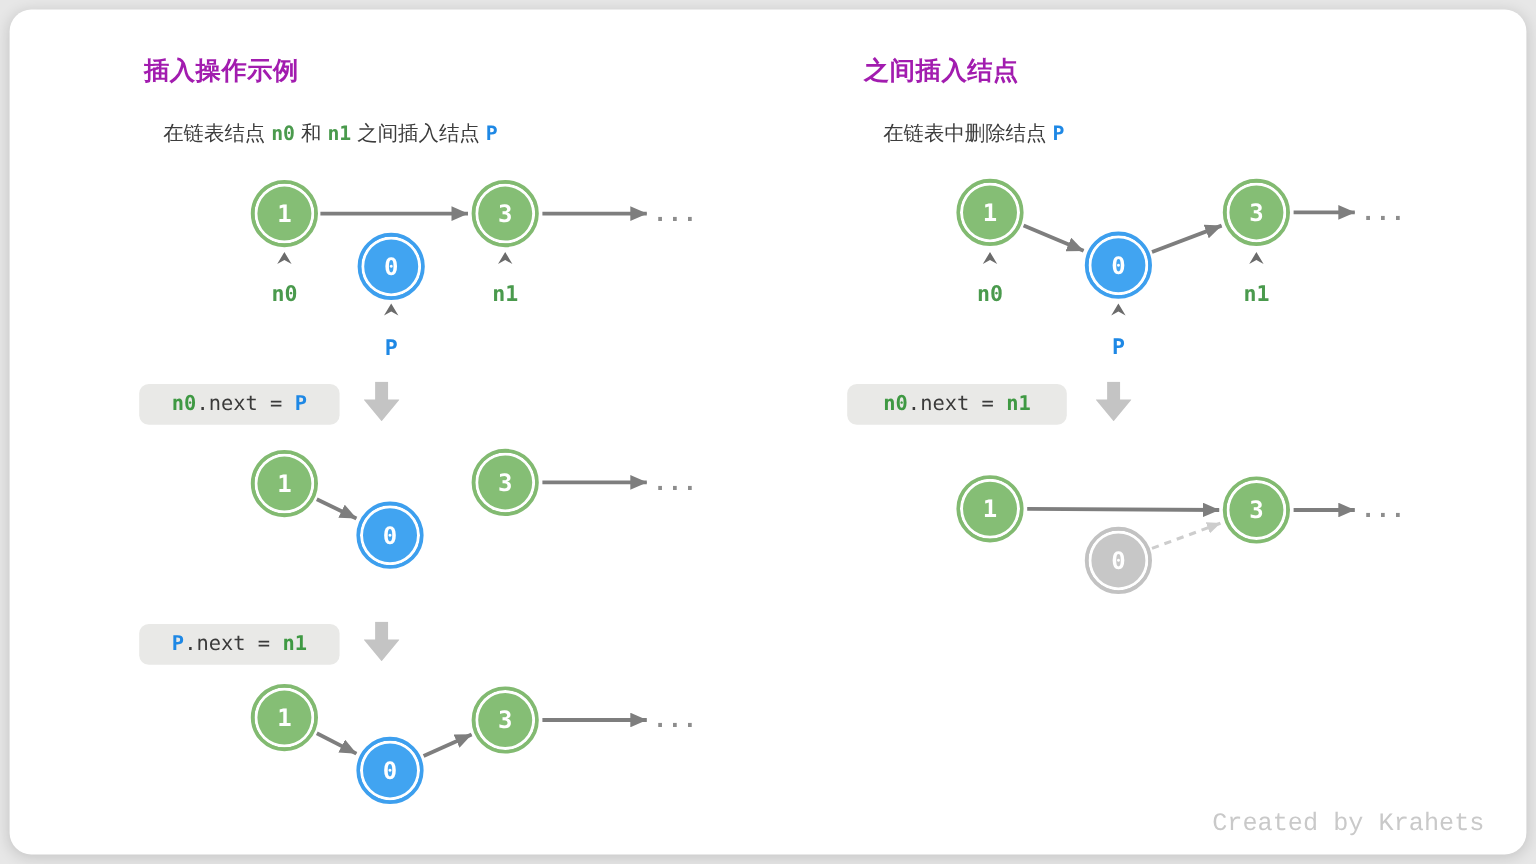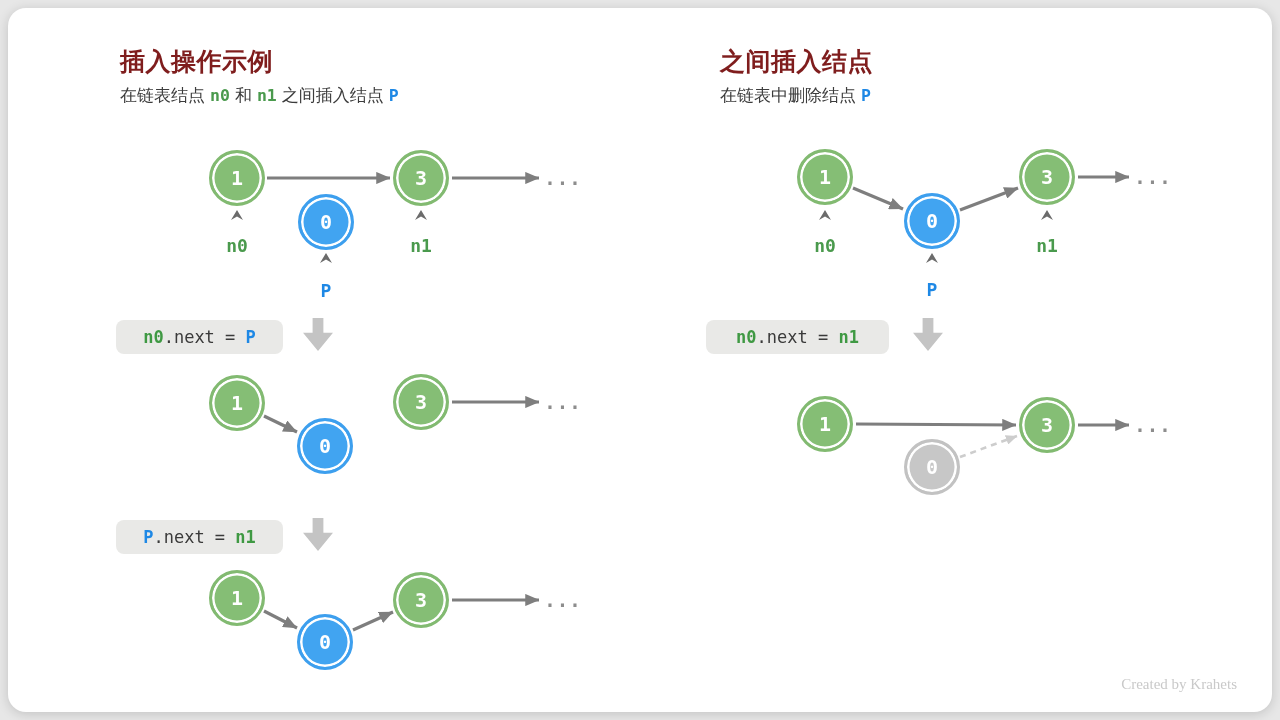--- a/index.html
+++ b/index.html
@@ -7,25 +7,25 @@
     width:1280px; height:720px; position:relative; overflow:hidden;
     background:#e7e7e7;
     font-family:"Liberation Sans", sans-serif;
   }
   .card {
     position:absolute; inset:8px; background:#ffffff;
     border-radius:18px; box-shadow:0 2px 12px rgba(0,0,0,.16);
   }
   .abs { position:absolute; }
   .title {
-    position:absolute; margin:0; font-size:25px; font-weight:bold;
-    color:#7f1d1d; letter-spacing:.5px;
+    position:absolute; margin:0; font-size:21px; font-weight:bold;
+    color:#a21caf; letter-spacing:.5px;
   }
   .subtitle {
-    position:absolute; margin:0; font-size:17px; color:#3c3c3c;
+    position:absolute; margin:16px; font-size:17px; color:#3c3c3c;
     white-space:nowrap;
   }
   .subtitle .tok {
     font-family:"DejaVu Sans Mono", monospace; font-weight:bold;
     font-size:16.5px; margin:0 5px;
   }
   .tok.green, .nlabel.green { color:#4a9a4d; }
   .tok.blue,  .nlabel.blue  { color:#1e88e5; }
   .node {
     position:absolute; width:50px; height:50px; border-radius:50%;
@@ -52,22 +52,22 @@
     font-family:"DejaVu Sans Mono", monospace; font-size:17px;
     white-space:pre; color:#3a3a3a;
   }
   .code .g { color:#3f9943; font-weight:bold; }
   .code .b { color:#1e88e5; font-weight:bold; }
   .blockarrow {
     position:absolute; width:30px; height:33px; background:#c4c4c4;
     clip-path:polygon(32% 0,68% 0,68% 45%,100% 45%,50% 100%,0 45%,32% 45%);
   }
   .footer {
-    position:absolute; font-family:Liberation Serif, serif;
-    font-size:15px; color:#c9c9c9; white-space:nowrap;
+    position:absolute; font-family:Liberation Mono, monospace;
+    font-size:21px; color:#c9c9c9; white-space:nowrap;
   }
 </style>
 </head>
 <body>
 
 <div class="card">
 
   <svg class="abs" style="left:0;top:0" width="1264" height="704" viewBox="0 0 1264 704">
     <defs>
       <marker id="ah" markerWidth="4.4" markerHeight="3.8" refX="4.3" refY="1.9" orient="auto" markerUnits="strokeWidth">

